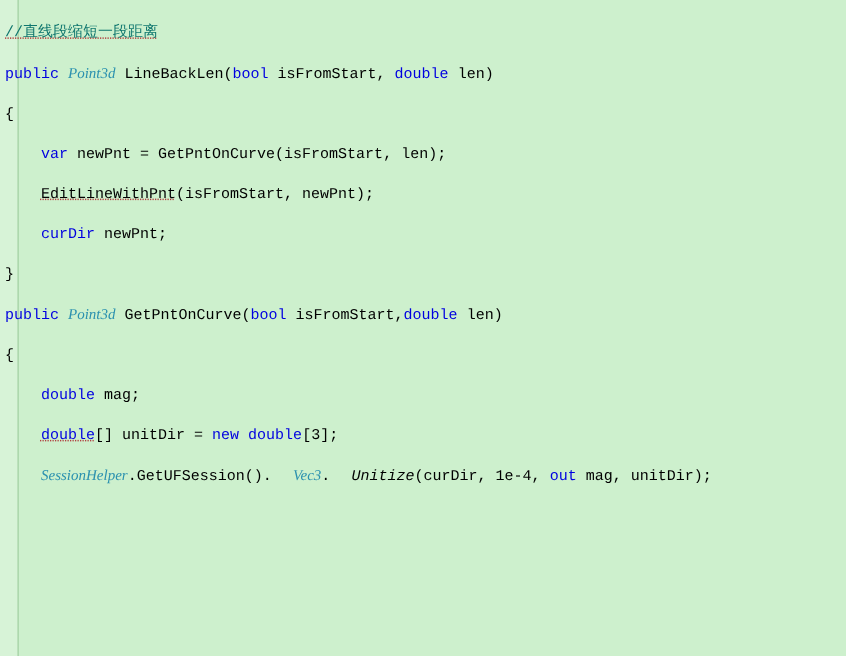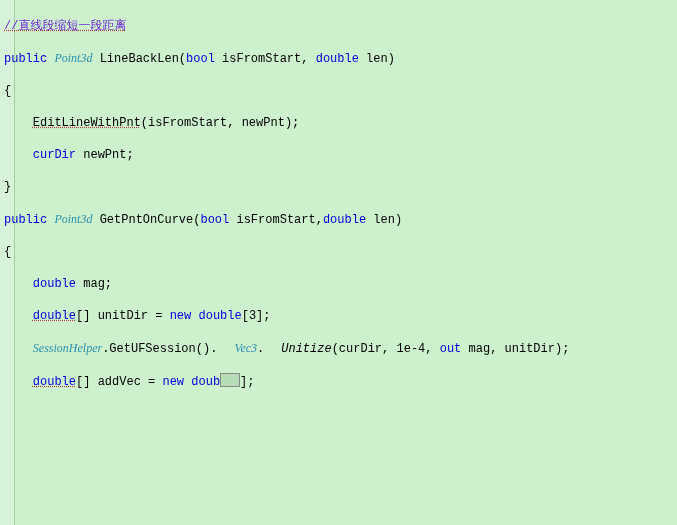--- a/index.html
+++ b/index.html
@@ -23,50 +23,50 @@
   }
   .code-area {
     position: absolute;
     left: 0; right: 0; top: 0; bottom: 0;
     padding: 2px 0 0 4px;
     white-space: pre;
     color: #000;
   }
   .kw   { color: #0000e0; text-align: center; }
   .type { color: #2b91af; font-style: italic; font-family: Liberation Serif, serif; }
-  .comment { color: #6d28d9; }
+  .comment { color: #0f766e; }
   .method { font-style: italic; margin-left: 17px; }
   .underline { text-decoration: underline; text-decoration-style: dotted; text-decoration-color: #b04040; }
   .line { display: block; }
   .inline-img {
     display: inline-block;
     width: 18px; height: 12px;
     border: 1px solid #888;
     background: #b5dcb5;
     vertical-align: -2px;
   }
 </style>
 </head>
 <body>
 
 <div class="ruler"></div>
 
 <div class="code-area">
 <span class="line"><span class="comment underline">//直线段缩短一段距离</span></span>
 <span class="line"><span class="kw">public</span> <span class="type">Point3d</span> <span>LineBackLen</span>(<span class="kw">bool</span> <span>isFromStart</span>, <span class="kw">double</span> <span>len</span>)</span>
 <span class="line">{</span>
+<span class="line">    <span class="kw">var</span> <span>newPnt</span> = <span>GetPntOnCurve</span>(<span>isFromStart</span>, <span>len</span>);</span>
 <span class="line">    <span class="underline">EditLineWithPnt</span>(<span>isFromStart</span>, <span>newPnt</span>);</span>
 <span class="line">    <span class="kw">curDir</span> <span>newPnt</span>;</span>
 <span class="line">}</span>
 <span class="line"><span class="kw">public</span> <span class="type">Point3d</span> <span>GetPntOnCurve</span>(<span class="kw">bool</span> <span>isFromStart</span>,<span class="kw">double</span> <span>len</span>)</span>
 <span class="line">{</span>
 <span class="line">    <span class="kw">double</span> <span>mag</span>;</span>
 <span class="line">    <span class="kw underline">double</span>[] <span>unitDir</span> = <span class="kw">new</span> <span class="kw">double</span>[<span>3</span>];</span>
 <span class="line">    <span class="type">SessionHelper</span>.<span>GetUFSession</span>().<span class="type method">Vec3</span>.<span class="method">Unitize</span>(<span>curDir</span>, <span>1e-4</span>, <span class="kw">out</span> <span>mag</span>, <span>unitDir</span>);</span>
-<span class="line">    <span class="kw underline">double</span>[] <span>addVec</span> = <span class="kw">new</span> <span class="kw">doub</span><span class="inline-img"></span>];</span>
 <span class="line"> </span>
 
 
 
 
 
 
 
 
 

